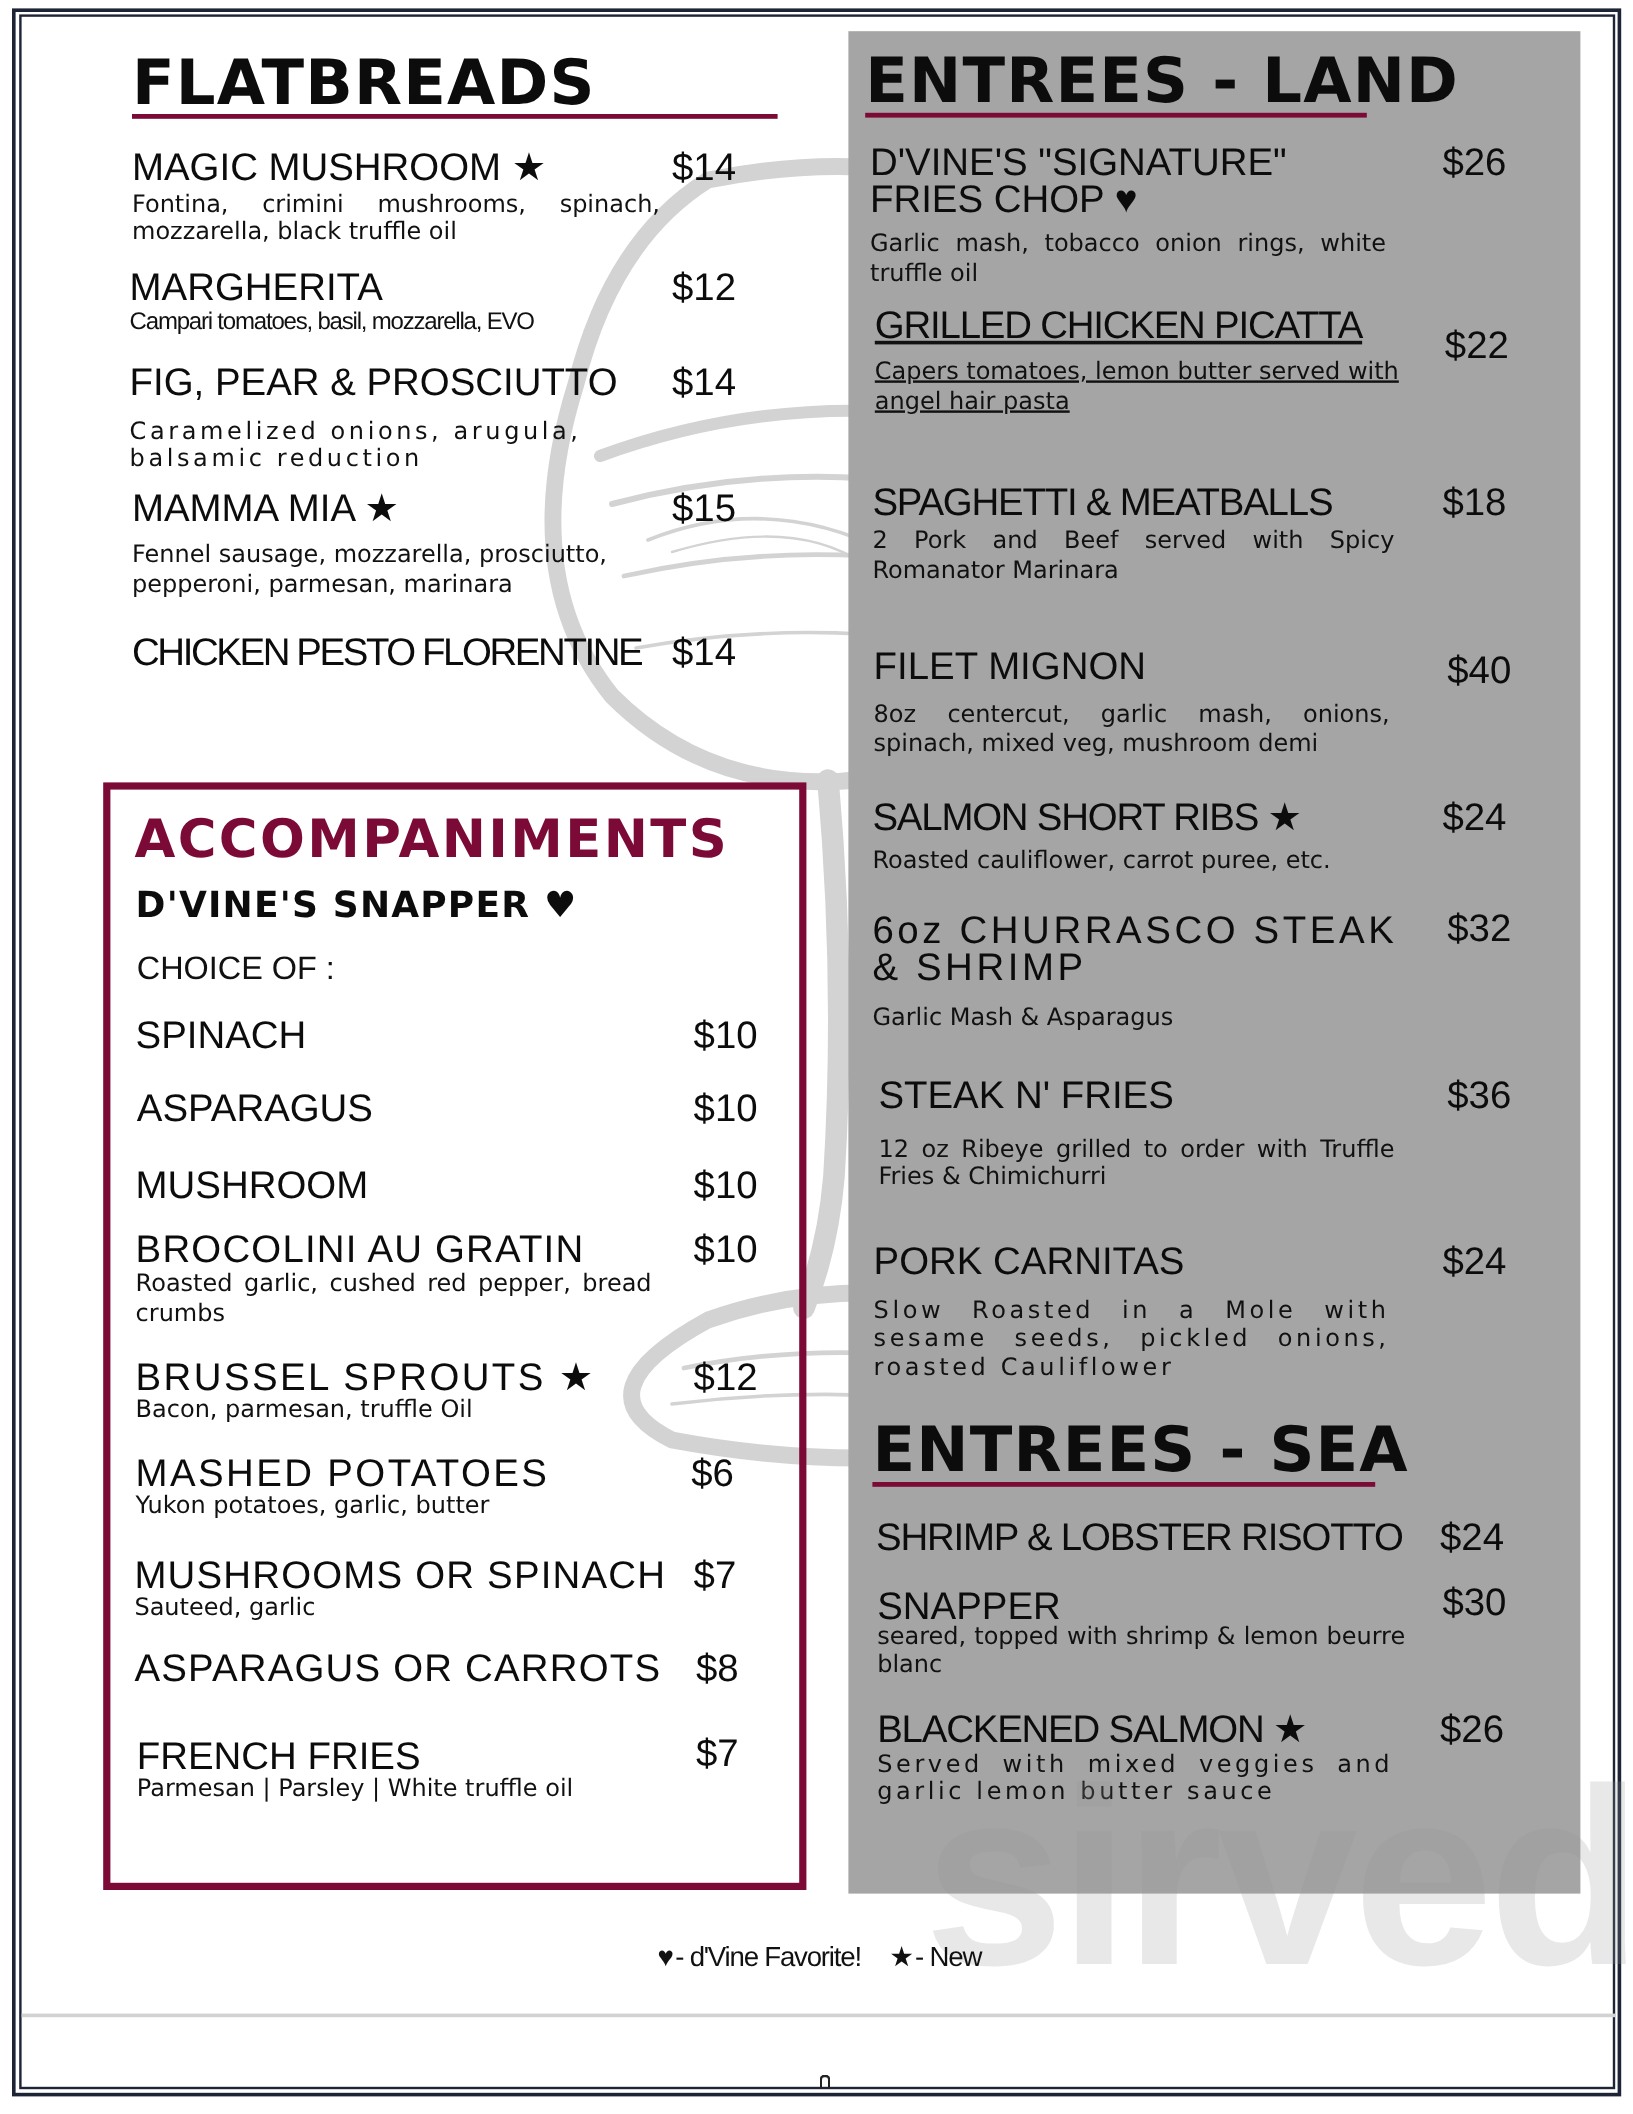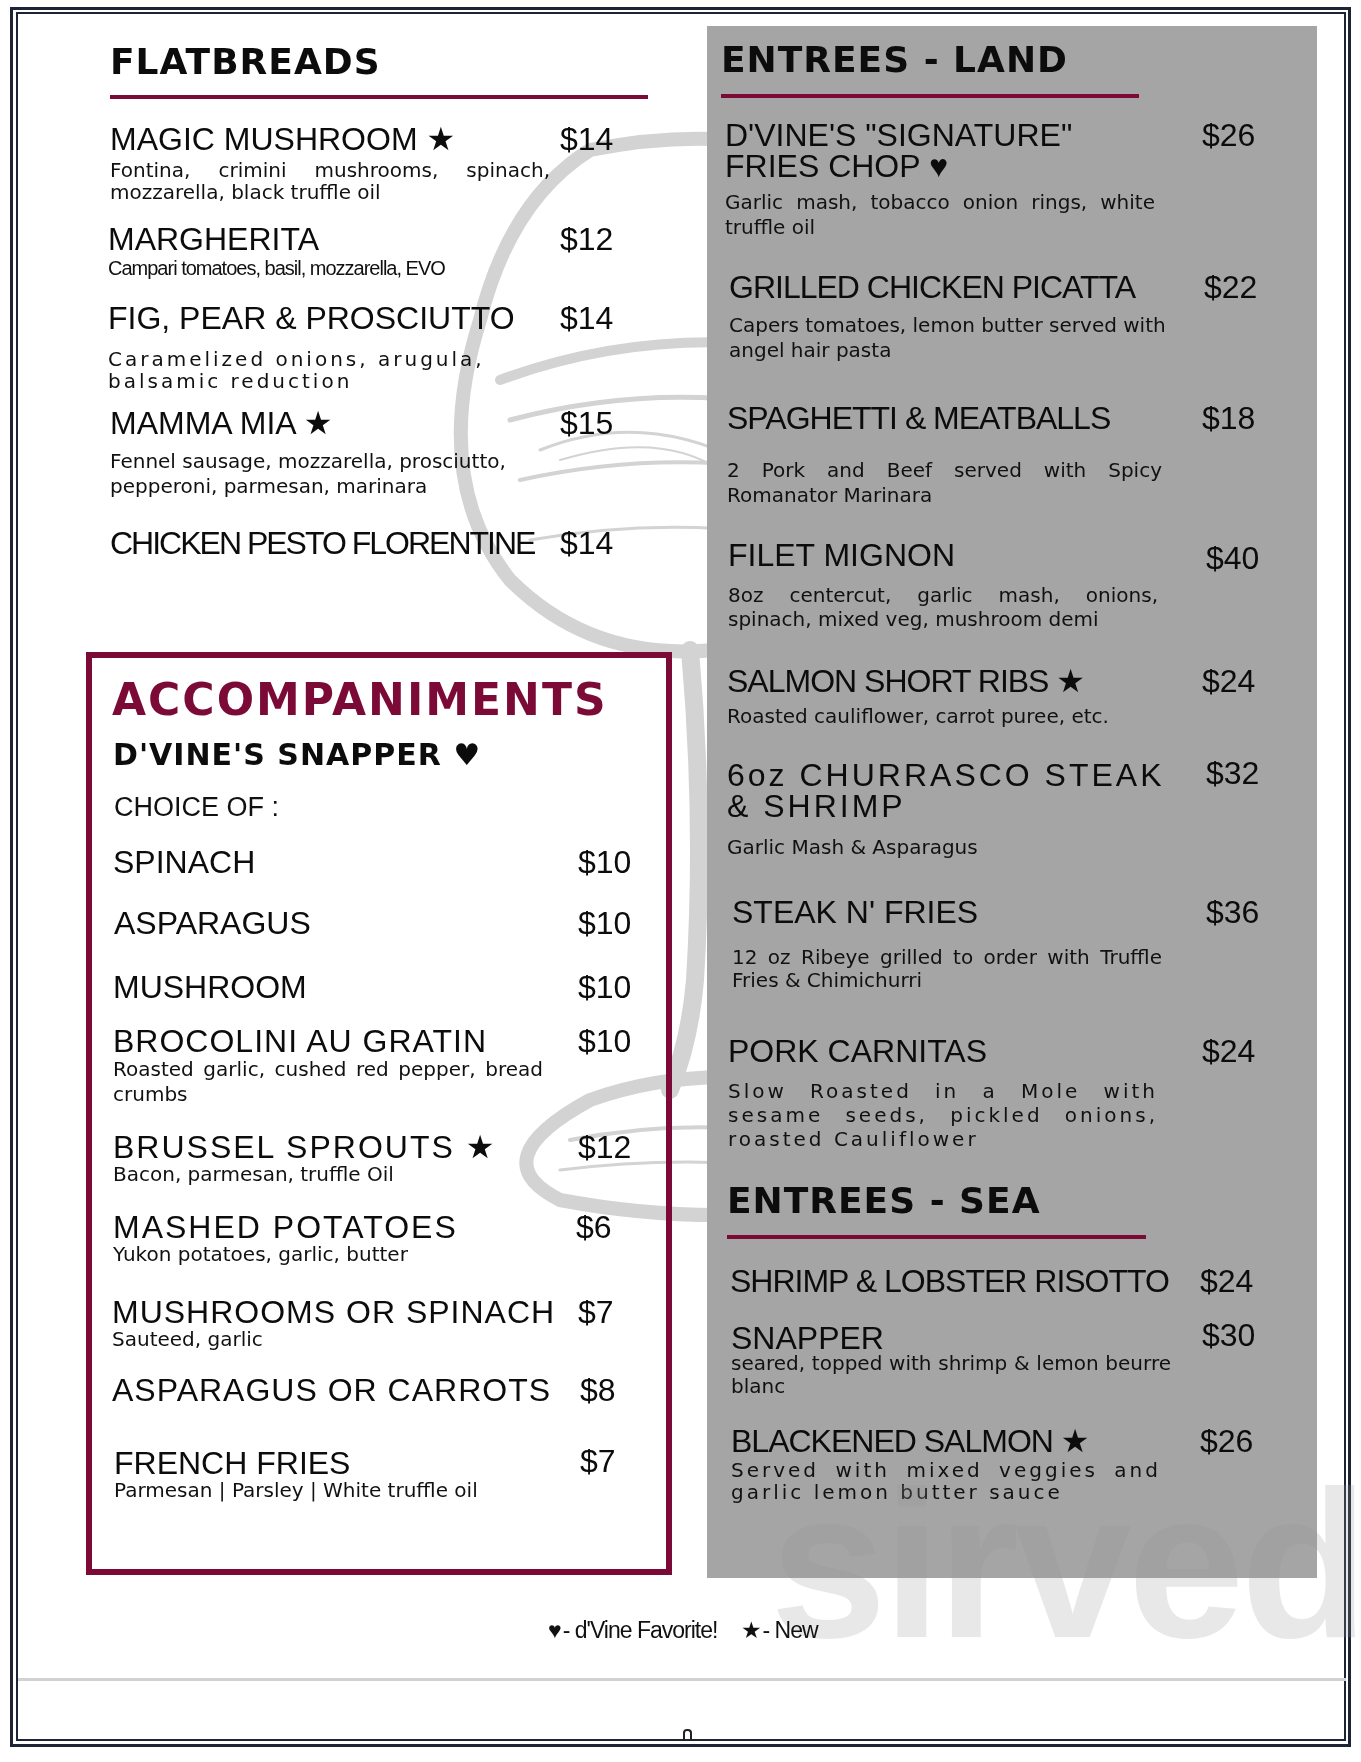--- a/index.html
+++ b/index.html
@@ -14,21 +14,21 @@
                border: 2px solid #222; border-bottom: none; border-radius: 4px 4px 0 0; box-sizing: border-box; }
 
   .watermark { position: absolute; left: 440px; top: 120px; width: 520px; height: 1120px; pointer-events: none; }
 
   .panel { position: absolute; left: 707px; top: 26px; width: 610px; height: 1552px; background: #a5a5a5; }
   .sirved { position: absolute; left: 770px; top: 1460px; font-family: "Liberation Sans", sans-serif;
             font-weight: bold; font-size: 210px; color: rgba(150,150,150,0.22); letter-spacing: -4px;
             line-height: 1; pointer-events: none; }
 
   .sec-title { position: absolute; font-family: "DejaVu Sans", sans-serif; font-weight: bold;
-               font-size: 36px; letter-spacing: 1px; color: #0c0c0c; line-height: 1; }
+               font-size: 52px; letter-spacing: 1px; color: #0c0c0c; line-height: 1; }
   .rule { position: absolute; height: 4px; background: #7b0a36; }
 
   .item { position: absolute; }
   .item-name { font-family: "Liberation Sans", sans-serif; font-size: 32px; line-height: 31px;
                color: #0c0c0c; letter-spacing: 0px; white-space: nowrap; }
   .item-desc { font-family: "DejaVu Sans", sans-serif; font-size: 20px; line-height: 22px; color: #111;
                margin-top: 4px; }
   .price { position: absolute; font-family: "Liberation Sans", sans-serif; font-size: 32px; color: #0c0c0c;
            line-height: 31px; }
   .wide { letter-spacing: 3px; }
@@ -163,29 +163,29 @@
 <div class="sec-title" style="left:721px; top:42px;">ENTREES - LAND</div>
 <div class="rule" style="left:721px; top:94px; width:418px;"></div>
 
 <div class="item" style="left:725px; top:120px;">
   <div class="item-name">D'VINE'S "SIGNATURE"</div>
   <div class="item-name"><span>FRIES CHOP</span> <span>♥</span></div>
   <div class="item-desc" style="width:430px; text-align:justify; margin-top:8px; line-height:25px;">Garlic mash, tobacco onion rings, white truffle  oil</div>
 </div>
 <div class="price" style="left:1202px; top:120px;">$26</div>
 
-<div class="item" style="left:729px; top:272px;">
+<div class="item" style="left:729px; top:256px;text-decoration:underline;">
   <div class="item-name" style="letter-spacing:-1px;">GRILLED CHICKEN PICATTA</div>
   <div class="item-desc" style="width:440px; margin-top:10px; line-height:25px;">Capers tomatoes, lemon butter served with angel hair pasta</div>
 </div>
 <div class="price" style="left:1204px; top:272px;">$22</div>
 
 <div class="item" style="left:727px; top:403px;">
   <div class="item-name" style="letter-spacing:-1px;">SPAGHETTI &amp; MEATBALLS</div>
-  <div class="item-desc" style="width:435px; text-align:justify; margin-top:24px; line-height:25px;">2 Pork and Beef served with Spicy Romanator Marinara</div>
+  <div class="item-desc" style="width:435px; text-align:justify; margin-top:4px; line-height:25px;">2 Pork and Beef served with Spicy Romanator Marinara</div>
 </div>
 <div class="price" style="left:1202px; top:403px;">$18</div>
 
 <div class="item" style="left:728px; top:540px;">
   <div class="item-name">FILET MIGNON</div>
   <div class="item-desc" style="width:430px; text-align:justify; margin-top:12px; line-height:24px;">8oz centercut, garlic mash, onions, spinach, mixed veg, mushroom demi</div>
 </div>
 <div class="price" style="left:1206px; top:543px;">$40</div>
 
 <div class="item" style="left:727px; top:666px;">

